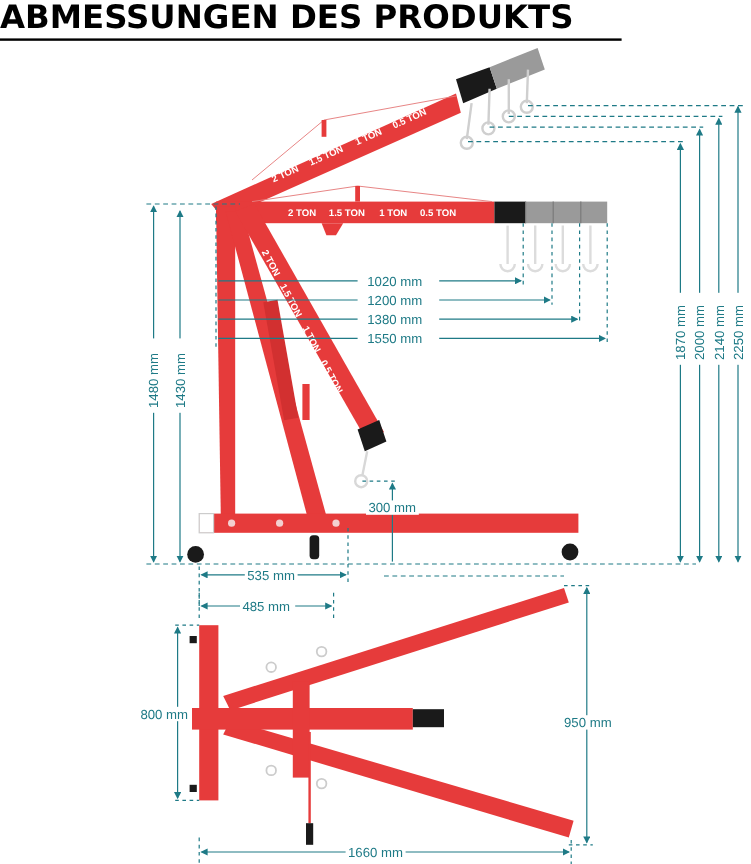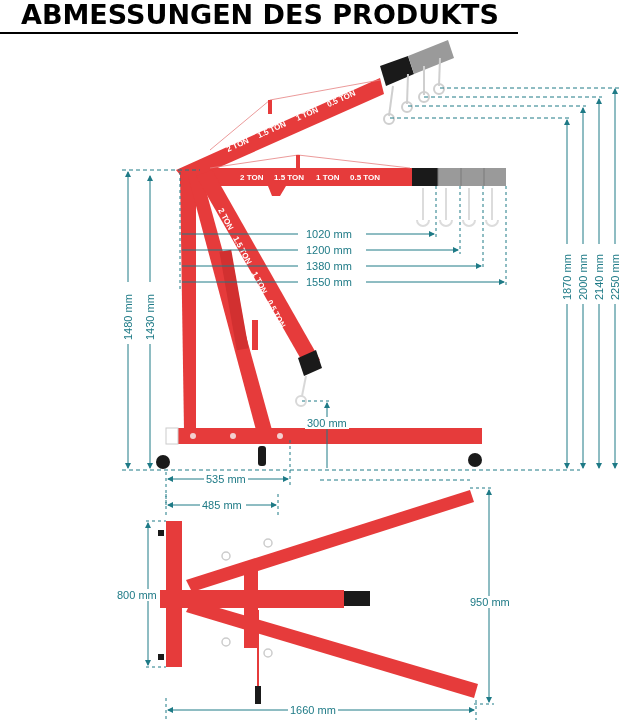--- a/index.html
+++ b/index.html
@@ -1,17 +1,17 @@
 <!DOCTYPE html>
 <html><head>
 <meta charset="utf-8">
 <style>
   html,body{margin:0;padding:0;background:#ffffff;}
   body{width:626px;height:720px;position:relative;overflow:hidden;font-family:"Liberation Sans",sans-serif;}
-  .title{position:absolute;left:0;top:0;width:520px;height:32px;font-family:"DejaVu Sans",sans-serif;font-weight:bold;font-size:27px;letter-spacing:0px;color:#000;line-height:30px;white-space:nowrap;text-align:center;}
+  .title{position:absolute;left:0;top:0;width:520px;height:32px;font-family:"DejaVu Sans",sans-serif;font-weight:bold;font-size:27px;letter-spacing:0px;color:#000;line-height:30px;white-space:nowrap;}
   .title-rule{position:absolute;left:0;top:32px;width:518px;height:2px;background:#000;}
   svg{position:absolute;left:0;top:0;}
   .dim{font-family:"Liberation Sans",sans-serif;font-size:11px;fill:#1e7a86;}
   .ton{font-family:"Liberation Sans",sans-serif;font-size:8px;font-weight:bold;fill:#ffffff;}
 </style>
 </head>
 <body>
 
 <div class="title">ABMESSUNGEN DES PRODUKTS</div>
 <div class="title-rule"></div>

